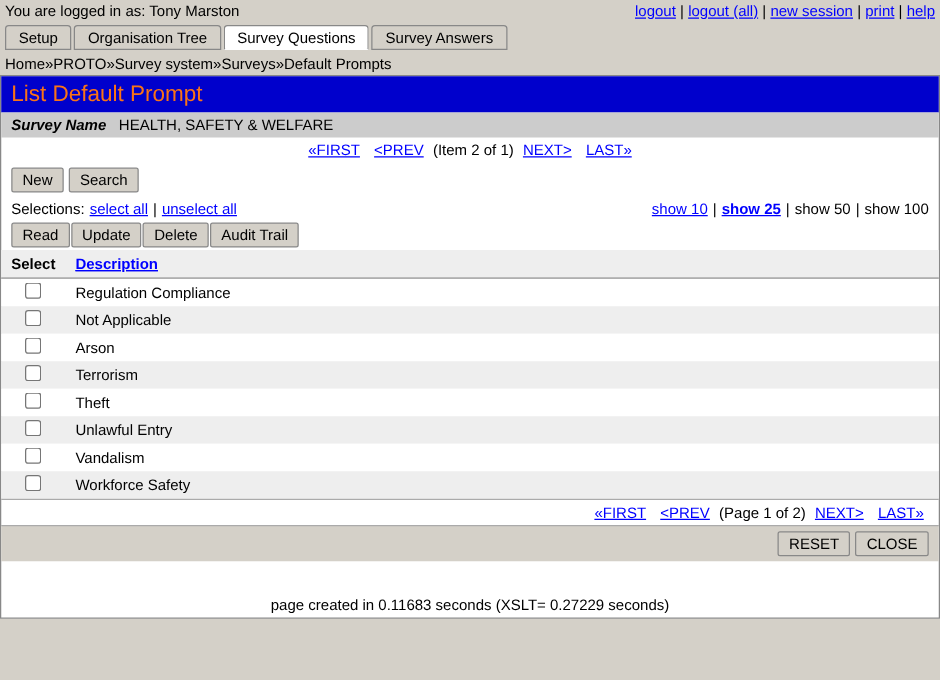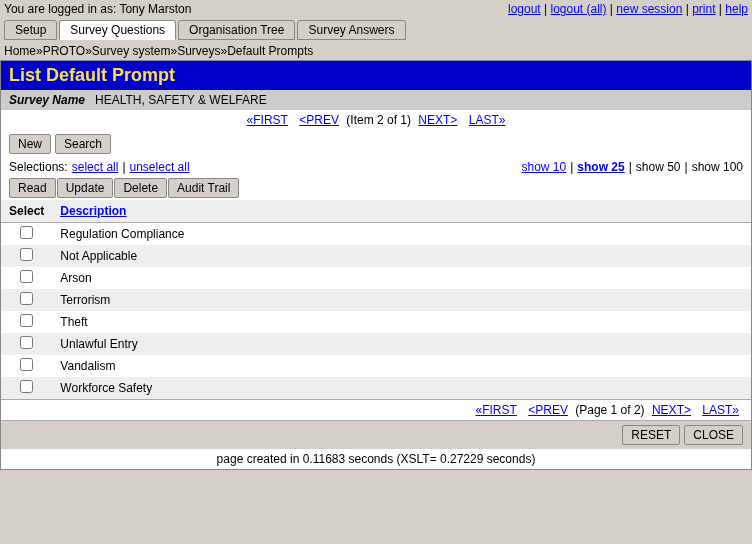--- a/index.html
+++ b/index.html
@@ -6,21 +6,21 @@
     body { font-family: Arial, sans-serif; font-size: 12px; background: #d4d0c8; width: 752px; min-height: 544px; }
 
     .top-bar { background: #d4d0c8; padding: 2px 4px; display: flex; justify-content: space-between; align-items: center; }
 
     .tabs { background: #d4d0c8; padding: 2px 4px; display: flex; gap: 2px; }
     .tab { padding: 2px 10px; border: 1px solid #888; background: #d4d0c8; cursor: pointer; font-size: 12px; border-radius: 3px 3px 0 0; }
     .tab.active { background: #fff; border-bottom: 1px solid #fff; font-weight: normal; }
 
     .breadcrumb { background: #d4d0c8; padding: 2px 4px; font-size: 12px; }
 
-    .page-title { background: #00c; color: #fde047; font-size: 18px; font-weight: bold; padding: 4px 8px; }
+    .page-title { background: #00c; color: #f97316; font-size: 18px; font-weight: normal; padding: 4px 8px; }
 
     .survey-name-bar { background: #ccc; padding: 3px 8px; font-size: 12px; }
     .survey-name-bar .label { font-weight: bold; font-style: italic; }
 
     .nav-bar { padding: 3px 8px; font-size: 12px; text-align: center; }
     .nav-bar a { color: #00f; text-decoration: underline; margin: 0 4px; }
 
     .toolbar { padding: 4px 8px; display: flex; align-items: center; gap: 4px; }
     .btn { padding: 2px 8px; border: 1px solid #888; background: #d4d0c8; cursor: pointer; font-size: 12px; border-radius: 2px; }
 
@@ -42,21 +42,21 @@
     .main-table tbody td { padding: 3px 8px; font-size: 12px; }
 
     .checkbox-cell { width: 30px; text-align: center; }
     input[type="checkbox"] { cursor: pointer; }
 
     .bottom-nav { padding: 3px 8px; font-size: 12px; text-align: right; border-top: 1px solid #aaa; }
     .bottom-nav a { color: #00f; text-decoration: underline; margin: 0 4px; }
 
     .bottom-buttons { padding: 4px 8px; display: flex; justify-content: flex-end; gap: 4px; border-top: 1px solid #aaa; background: #d4d0c8; }
 
-    .footer { padding: 3px 8px; font-size: 12px; text-align: center; color: #000; }
+    .footer { padding: 3px 8px; font-size: 12px; text-align: center; color: #000; margin-top: 25px; }
 
     .content-area { background: #fff; border: 1px solid #888; margin: 0; }
 
     a { color: #00f; }
   </style>
 </head>
 <body>
 
 <div class="top-bar">
   <span>You are logged in as: Tony Marston</span>
@@ -64,22 +64,22 @@
     <a href="#">logout</a> |
     <a href="#">logout (all)</a> |
     <a href="#">new session</a> |
     <a href="#">print</a> |
     <a href="#">help</a>
   </span>
 </div>
 
 <div class="tabs">
   <div class="tab">Setup</div>
+  <div class="tab">Organisation Tree</div>
   <div class="tab active">Survey Questions</div>
-  <div class="tab">Organisation Tree</div>
   <div class="tab">Survey Answers</div>
 </div>
 
 <div class="breadcrumb">
   <span>Home»PROTO»Survey system»Surveys»Default Prompts</span>
 </div>
 
 <div class="content-area">
 
   <div class="page-title">

